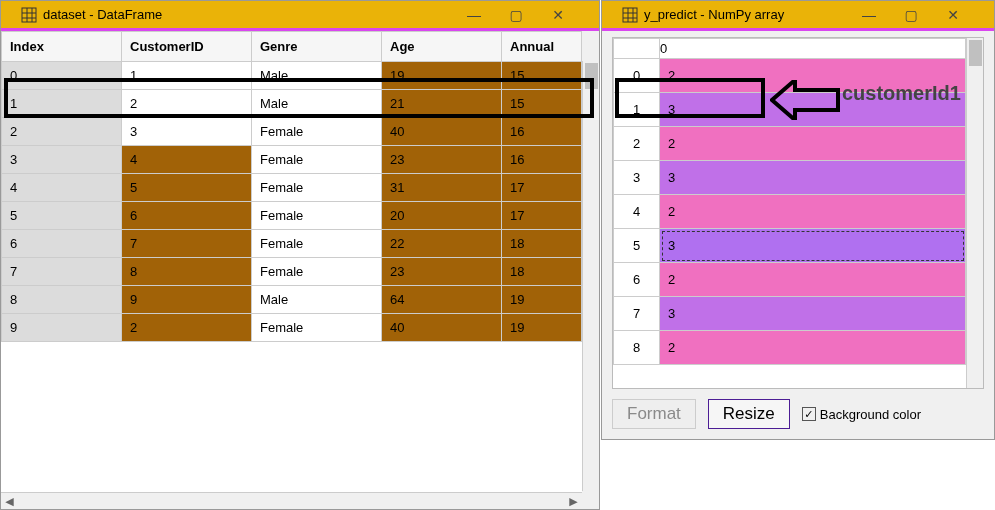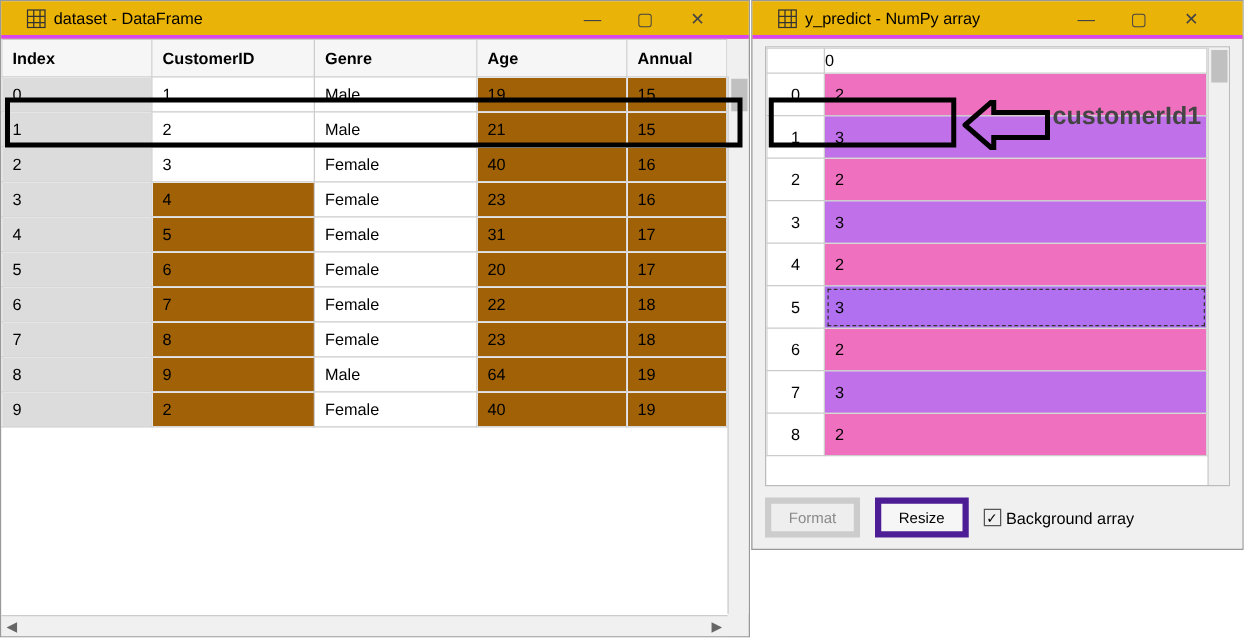--- a/index.html
+++ b/index.html
@@ -77,21 +77,21 @@
   .left-table-wrap { position:absolute; top:0; left:0; right:17px; bottom:17px; overflow:hidden; background:#fff;}
   .right-table-wrap { position:absolute; top:6px; left:10px; right:10px; bottom:50px; border:1px solid #bbb; background:#fff; overflow:hidden;}
   .right-table-inner { position:absolute; top:0; left:0; right:17px; bottom:0; overflow:hidden;}
   .right-scroll-v { position:absolute; right:0; top:0; bottom:0; width:17px; background:#f0f0f0; border-left:1px solid #ccc;}
   .right-scroll-v .thumb { position:absolute; top:2px; left:2px; width:13px; height:26px; background:#c0c0c0;}
   .right-footer {
     position:absolute; left:10px; right:10px; bottom:10px; height:30px;
     display:flex; align-items:center; gap:12px;
   }
   .btn {
-    border:5px solid #4c1d95; background:#f6f6f6; padding:4px 14px; font-size:12px;
+    border:1px solid #4c1d95; background:#f6f6f6; padding:4px 14px; font-size:17px;
   }
   .btn.disabled { color:#8a8a8a; background:#eee; border-color:#ccc;}
   .chk { width:14px; height:14px; border:1px solid #555; display:inline-flex; align-items:center; justify-content:center; font-size:11px; margin-right:4px;}
   .highlight-box {
     position:absolute; border:4px solid #000; pointer-events:none; z-index:50;
   }
   .arrow-svg { position:absolute; z-index:51; pointer-events:none; }
   .annotation {
     position:absolute; z-index:52; font-size:20px; font-weight:bold; color:#444;
     line-height:1.3; pointer-events:none;
@@ -290,21 +290,21 @@
       </div>
       <div class="right-scroll-v">
           <div class="thumb"></div>
         </div>
     </div>
     <div class="right-footer">
       <button class="btn disabled">Format</button>
       <button class="btn">Resize</button>
       <label style="display:flex;align-items:center">
         <span class="chk">✓</span>
-        <span>Background array</span>
+        <span>Background color</span>
       </label>
     </div>
   </div>
 </div>
 
 <div class="highlight-box" style="left:4px; top:78px; width:590px; height:40px;"></div>
 <div class="highlight-box" style="left:615px; top:78px; width:150px; height:40px;"></div>
 
 <svg class="arrow-svg" style="left:770px; top:80px; width:70px; height:40px;" viewBox="0 0 70 40">
   <path d="M68 10 L68 30 L25 30 L25 40 L2 20 L25 0 L25 10 Z" fill="none" stroke="#000" stroke-width="4"></path>

